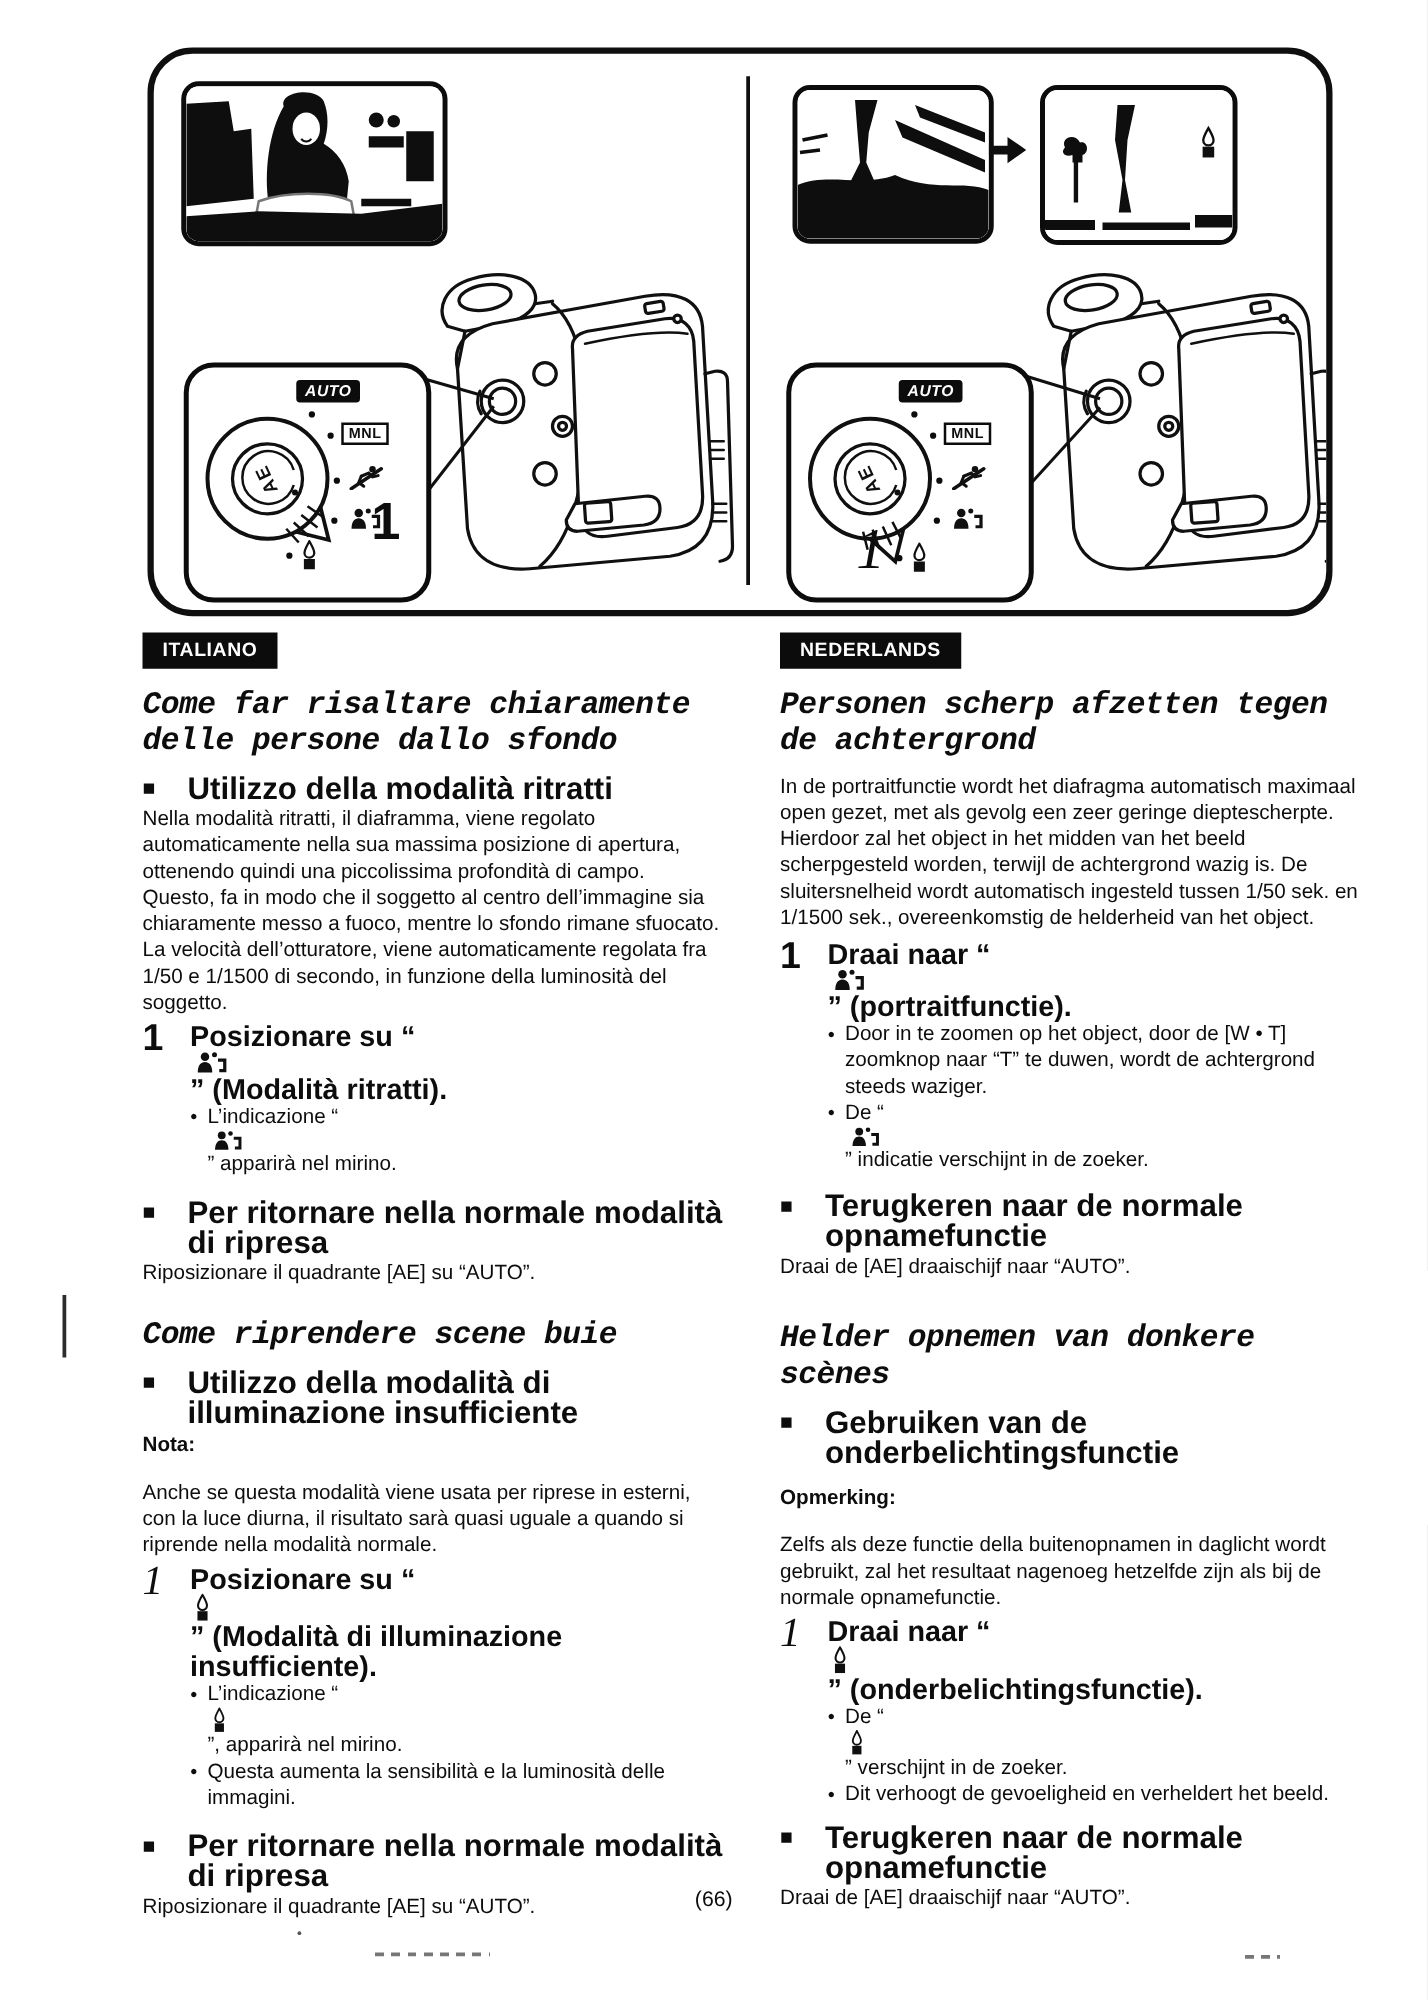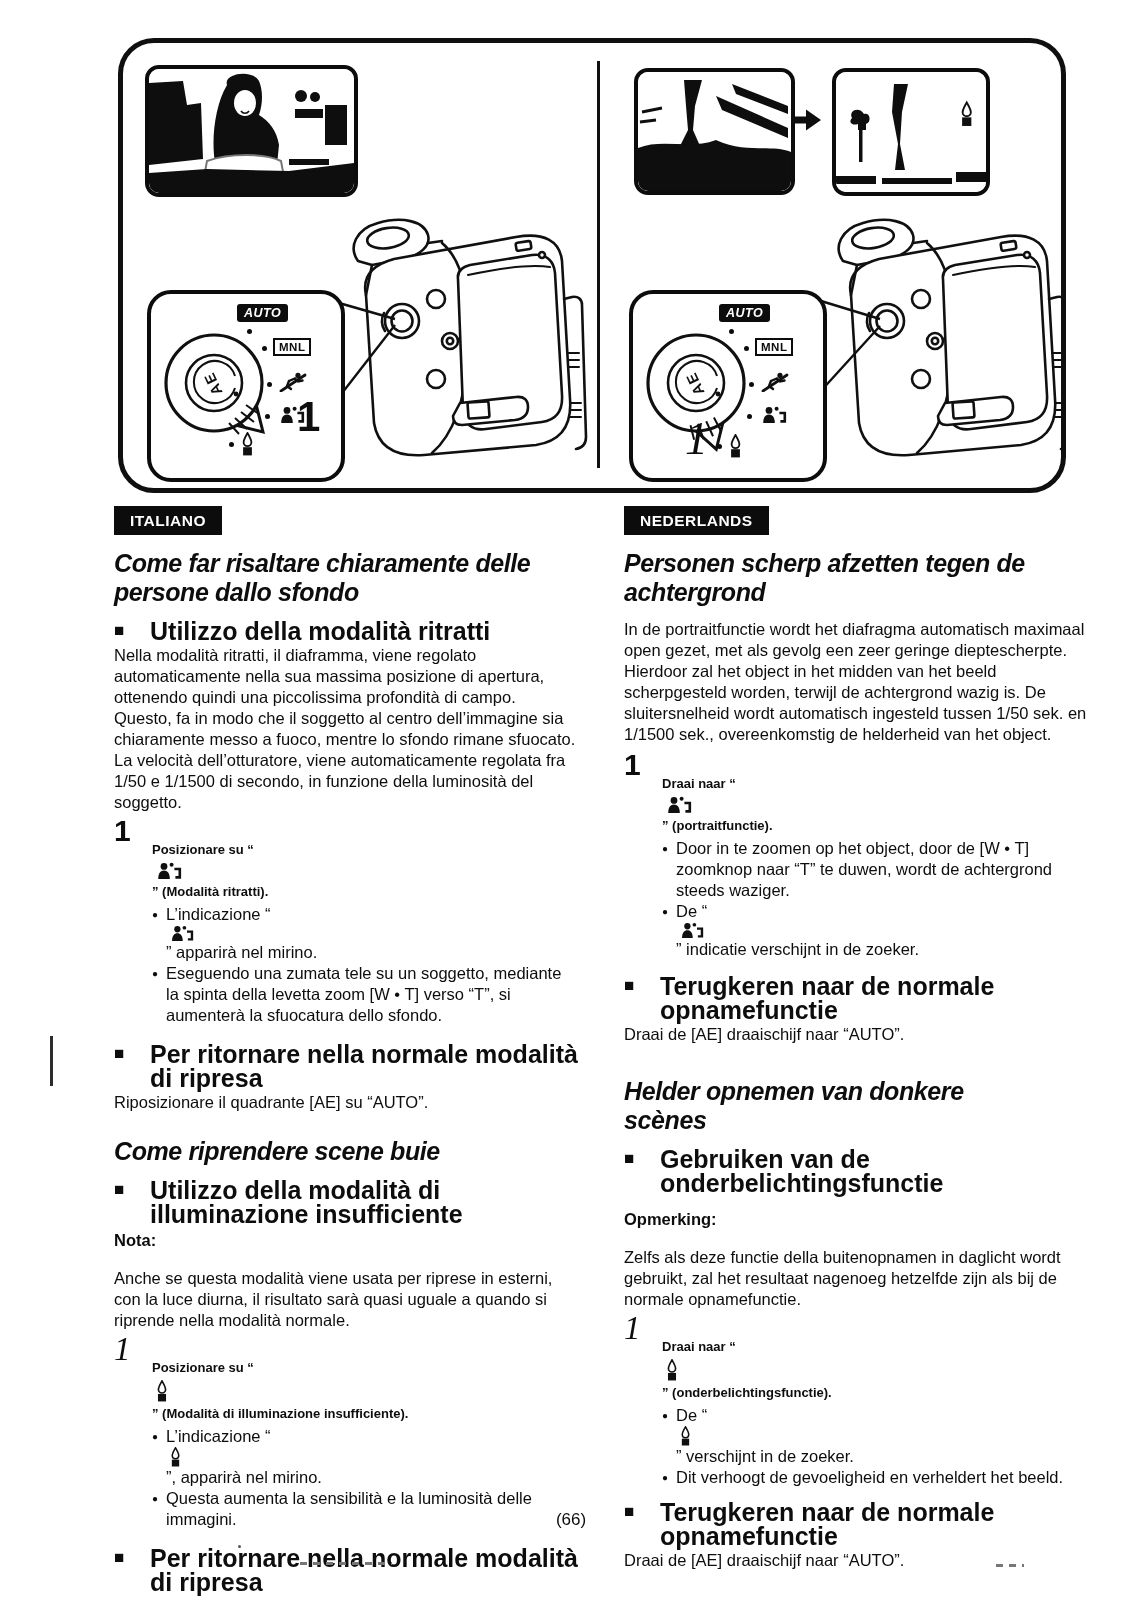--- a/index.html
+++ b/index.html
@@ -21,29 +21,29 @@
   .big-num{font-size:42px;font-weight:bold;line-height:1;}
   .big-num.ital{font-family:"Liberation Serif",serif;font-style:italic;font-weight:normal;font-size:46px;}
 
   
   .col{position:absolute;top:506px;width:464px;font-size:16.5px;line-height:21px;}
   #col-it{left:114px;}
   #col-nl{left:624px;}
   .lang-badge{display:inline-block;background:#0c0c0c;color:#fff;font-size:15.5px;
               font-weight:bold;letter-spacing:.5px;padding:4px 16px;margin-bottom:14px;}
   .doc-title{font-weight:bold;font-style:italic;font-size:25px;line-height:29px;
-             letter-spacing:-.4px;margin:0 0 12px 0;}
+             letter-spacing:-.4px;margin:0 0 12px 0;font-family:Liberation Mono, monospace;}
   .sec-h{display:flex;font-weight:bold;font-size:25px;line-height:24px;margin:0 0 2px 0;}
   .sec-h::before{content:"■";flex:0 0 36px;font-size:17px;}
   .body-p{margin:0 0 4px 0;}
   .step{display:flex;margin-top:4px;}
   .step-num{flex:0 0 38px;font-size:30px;font-weight:bold;line-height:28px;}
   .step-num.ital{font-family:"Liberation Serif",serif;font-style:italic;font-weight:normal;font-size:33px;}
   .step-body{flex:1;}
-  .step-title{font-weight:bold;font-size:13px;line-height:24px;margin-top:21px;}
+  .step-title{font-weight:bold;font-size:23px;line-height:24px;}
   .bullet{display:flex;}
   .bullet::before{content:"●";flex:0 0 14px;font-size:10px;line-height:21px;}
   .ret-h{margin-top:16px;justify-content:center;}
   .icon-inline{vertical-align:-3px;margin:0 4px;}
   .note-label{font-weight:bold;margin-top:4px;}
 
   
   #page-num{left:0;top:1510px;width:1142px;text-align:center;font-size:17px;}
   .scan-dash{background:repeating-linear-gradient(90deg,#777 0 7px,transparent 7px 13px);height:3px;}
   svg{display:block;}
@@ -230,23 +230,20 @@
       <span class="step-num">1</span>
       <div class="step-body">
         <div class="step-title"><span>Posizionare su “</span><svg class="icon-inline" width="26" height="18" viewBox="0 0 26 18">
               <use href="#icon-portrait"></use>
             </svg><span>” (Modalità ritratti).</span></div>
         <div class="bullet">
             <span><span>L’indicazione “</span><svg class="icon-inline" width="24" height="17" viewBox="0 0 26 18">
                 <use href="#icon-portrait"></use>
               </svg><span>” apparirà nel mirino.</span></span>
           </div>
-        <div class="bullet">
-            <span>Eseguendo una zumata tele su un soggetto, mediante la spinta della levetta zoom [W • T] verso “T”, si aumenterà la sfuocatura dello sfondo.</span>
-          </div>
       </div>
     </div>
 
     <div class="sec-h ret-h">
         <span>Per ritornare nella normale modalità di ripresa</span>
       </div>
     <p class="body-p">Riposizionare il quadrante [AE] su “AUTO”.</p>
 
     <h1 class="doc-title" style="margin-top:24px">Come riprendere scene buie</h1>
     <div class="sec-h">

